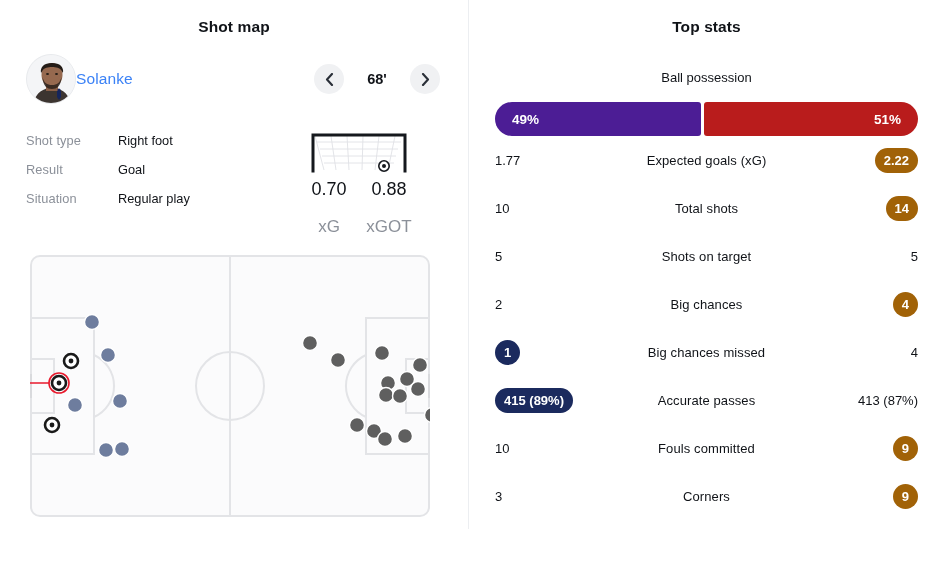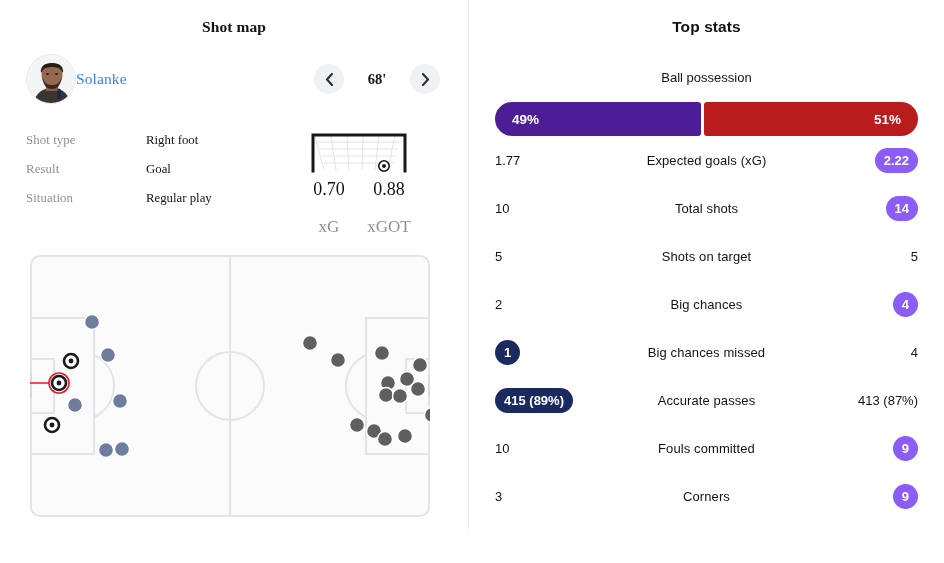--- a/index.html
+++ b/index.html
@@ -7,21 +7,21 @@
     margin: 0; padding: 0;
     width: 944px; height: 563px;
     background: #ffffff;
     font-family: "Liberation Sans", sans-serif;
     color: #101318;
     overflow: hidden;
   }
   #root { position: relative; width: 944px; height: 563px; display: flex; }
 
   
-  .panel-left  { position: relative; width: 468px; height: 563px; font-family: Liberation Serif, serif; }
+  .panel-left  { position: relative; width: 468px; height: 563px; }
   .panel-right { position: relative; width: 476px; height: 529px; border-left: 1px solid #eceef1; }
 
   .panel-title {
     text-align: center;
     font-size: 15.5px;
     font-weight: 700;
     letter-spacing: .1px;
     color: #101318;
     padding-top: 18px;
   }
@@ -56,21 +56,21 @@
   .minute {
     width: 66px; text-align: center;
     font-size: 14.5px; font-weight: 700; color: #101318;
   }
 
   
   .details-wrap {
     display: flex; margin-top: 22px; padding: 0 26px;
   }
   .details-table { flex: 0 0 auto; width: 250px; }
-  .det-row { display: flex; height: 29px; align-items: center; gap: 28px; }
+  .det-row { display: flex; height: 29px; align-items: center; }
   .det-key {
     width: 92px; font-size: 12.8px; color: #8b9099; letter-spacing: .1px;
   }
   .det-val { font-size: 12.8px; color: #101318; }
 
   .goalmouth { flex: 1 1 auto; position: relative; padding-top: 4px; }
   .goal-svg { display: block; margin: 0 auto; }
   .xg-row { display: flex; justify-content: center; margin-top: 3px; }
   .xg-cell { width: 60px; text-align: center; }
   .xg-num   { font-size: 18px; color: #101318; }
@@ -122,21 +122,21 @@
     font-size: 13px; color: #101318; line-height: 1;
   }
   .stat-val.pill {
     color: #fff; font-weight: 700;
     border-radius: 999px;
     padding: 6px 9px;
     min-width: 25px; text-align: center;
     display: inline-block;
   }
   .stat-val.pill.navy  { background: #1b2a5e; }
-  .stat-val.pill.black { background: #8b5cf6; }
+  .stat-val.pill.black { background: #a16207; }
 </style>
 </head>
 <body>
 
 <div id="root">
 
   <div class="panel-left">
 
     <div class="panel-title">Shot map</div>
 

